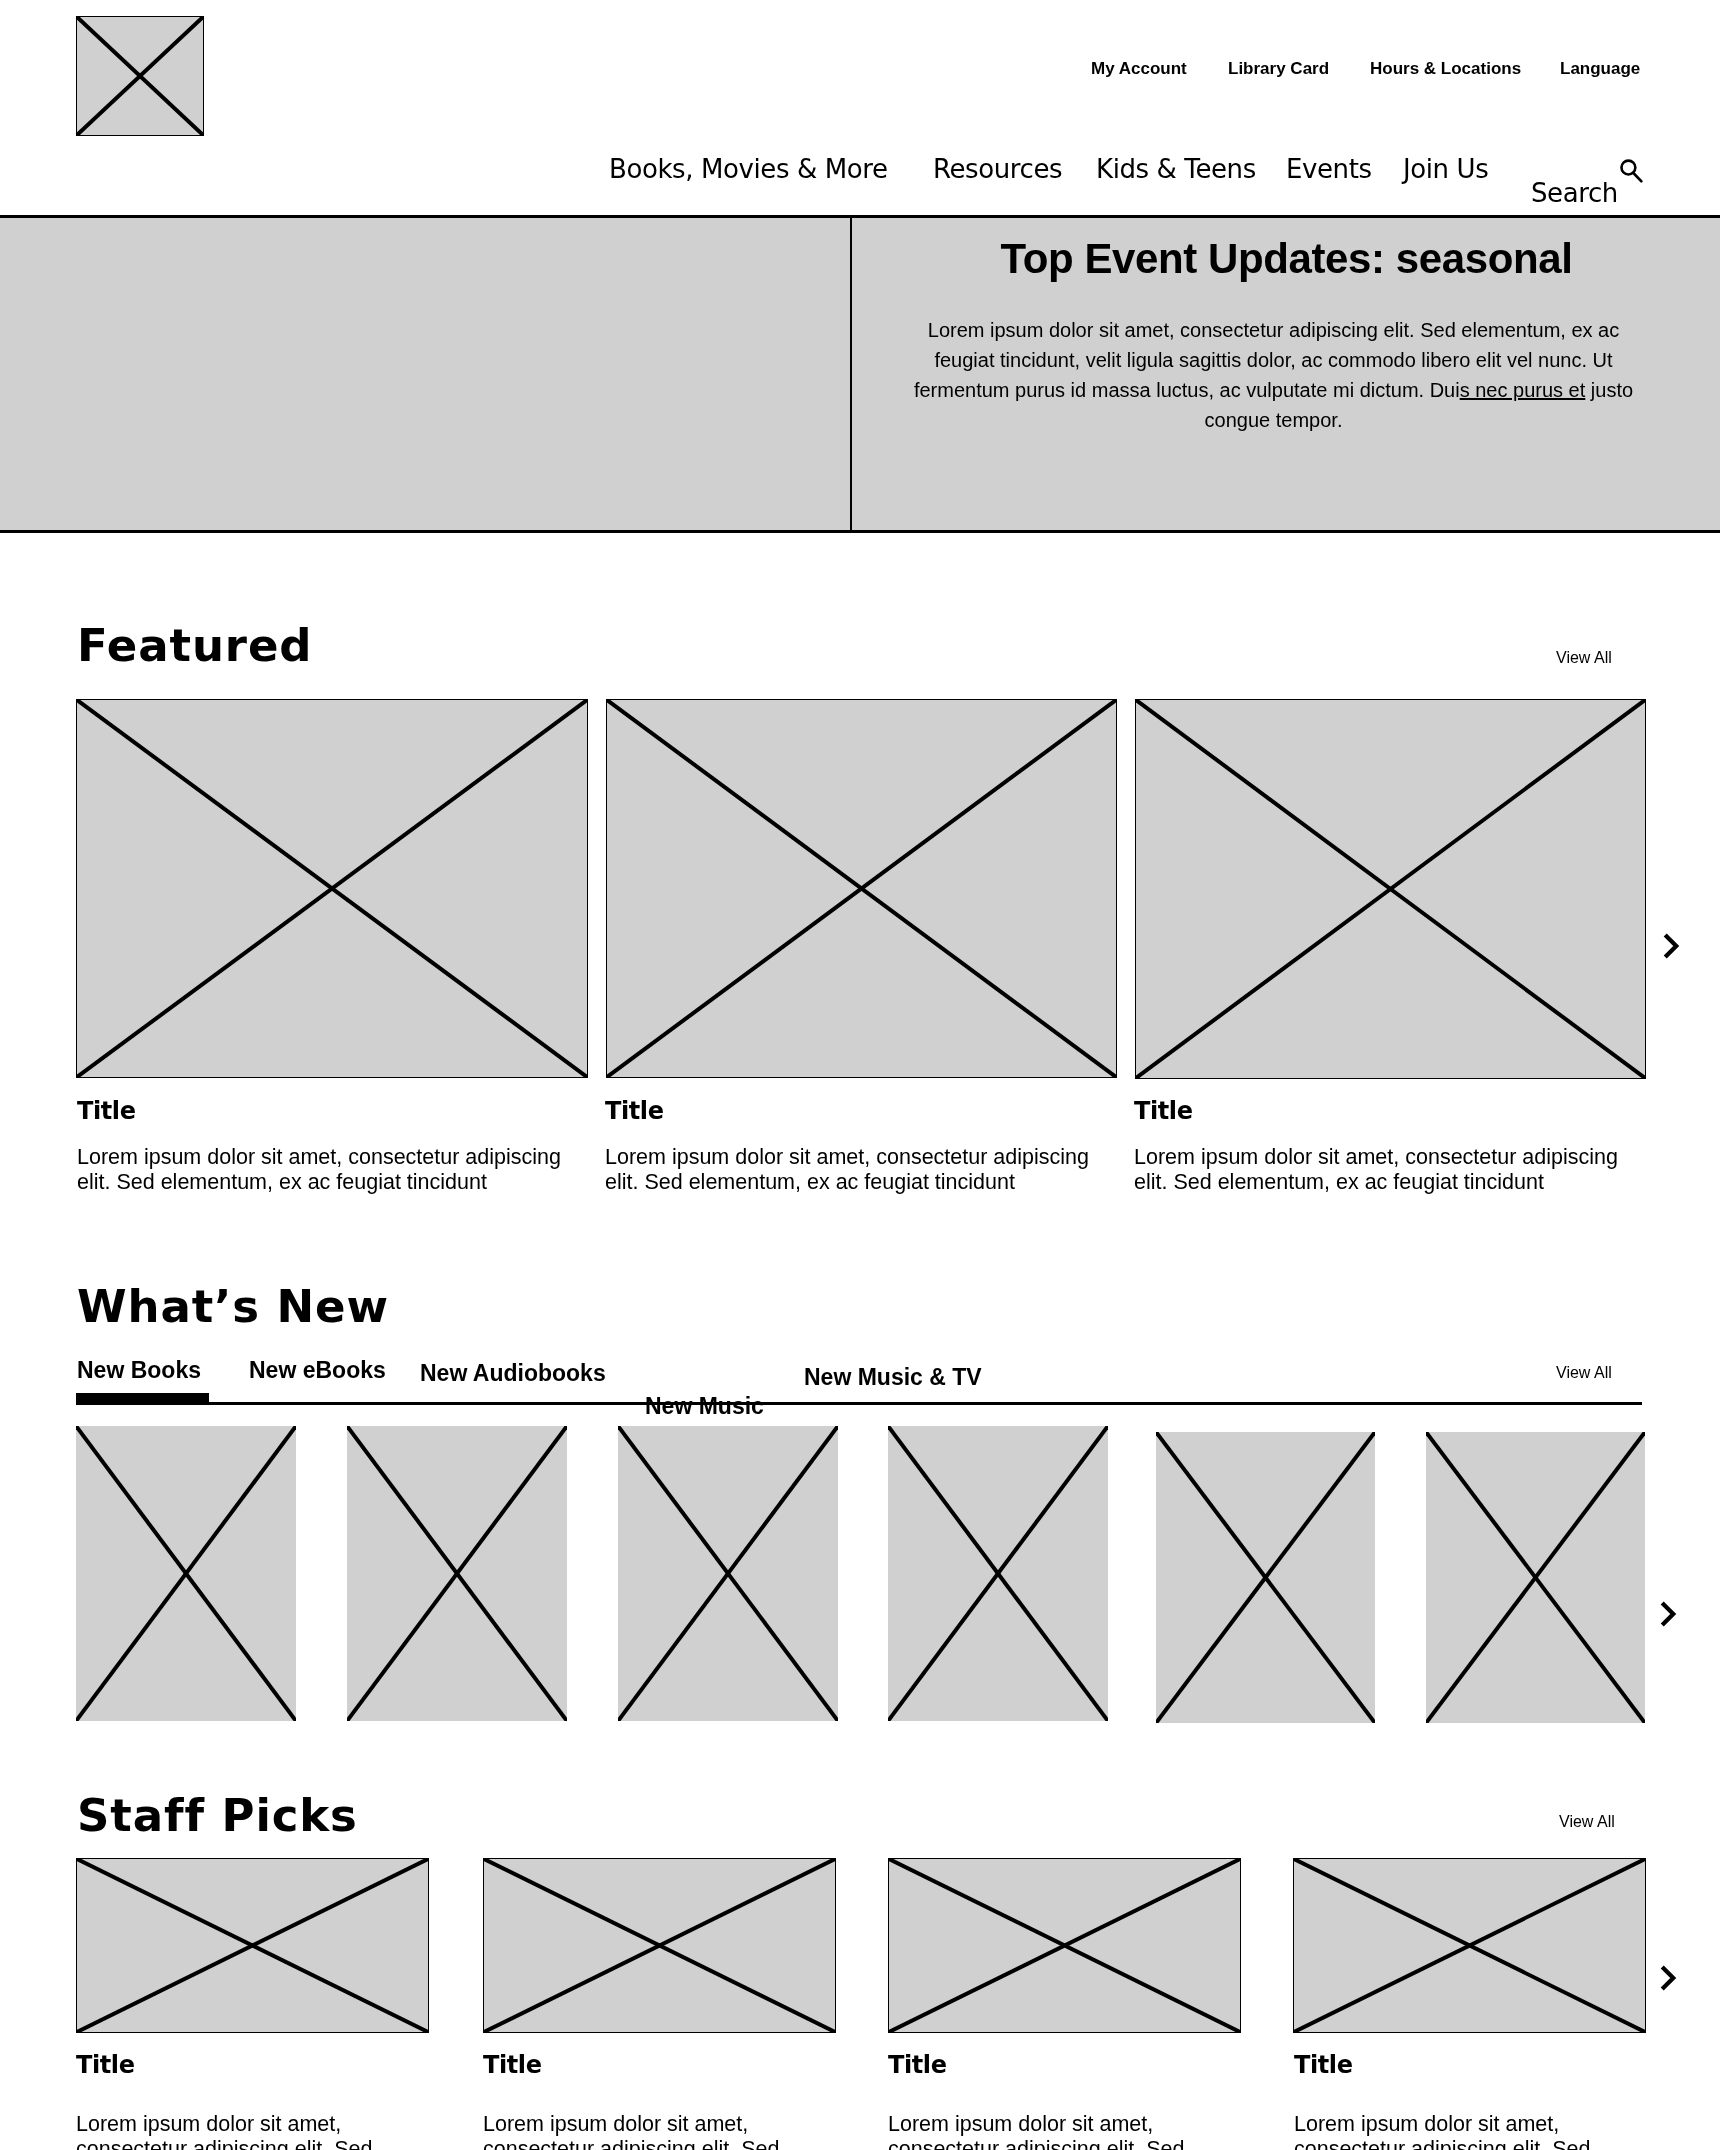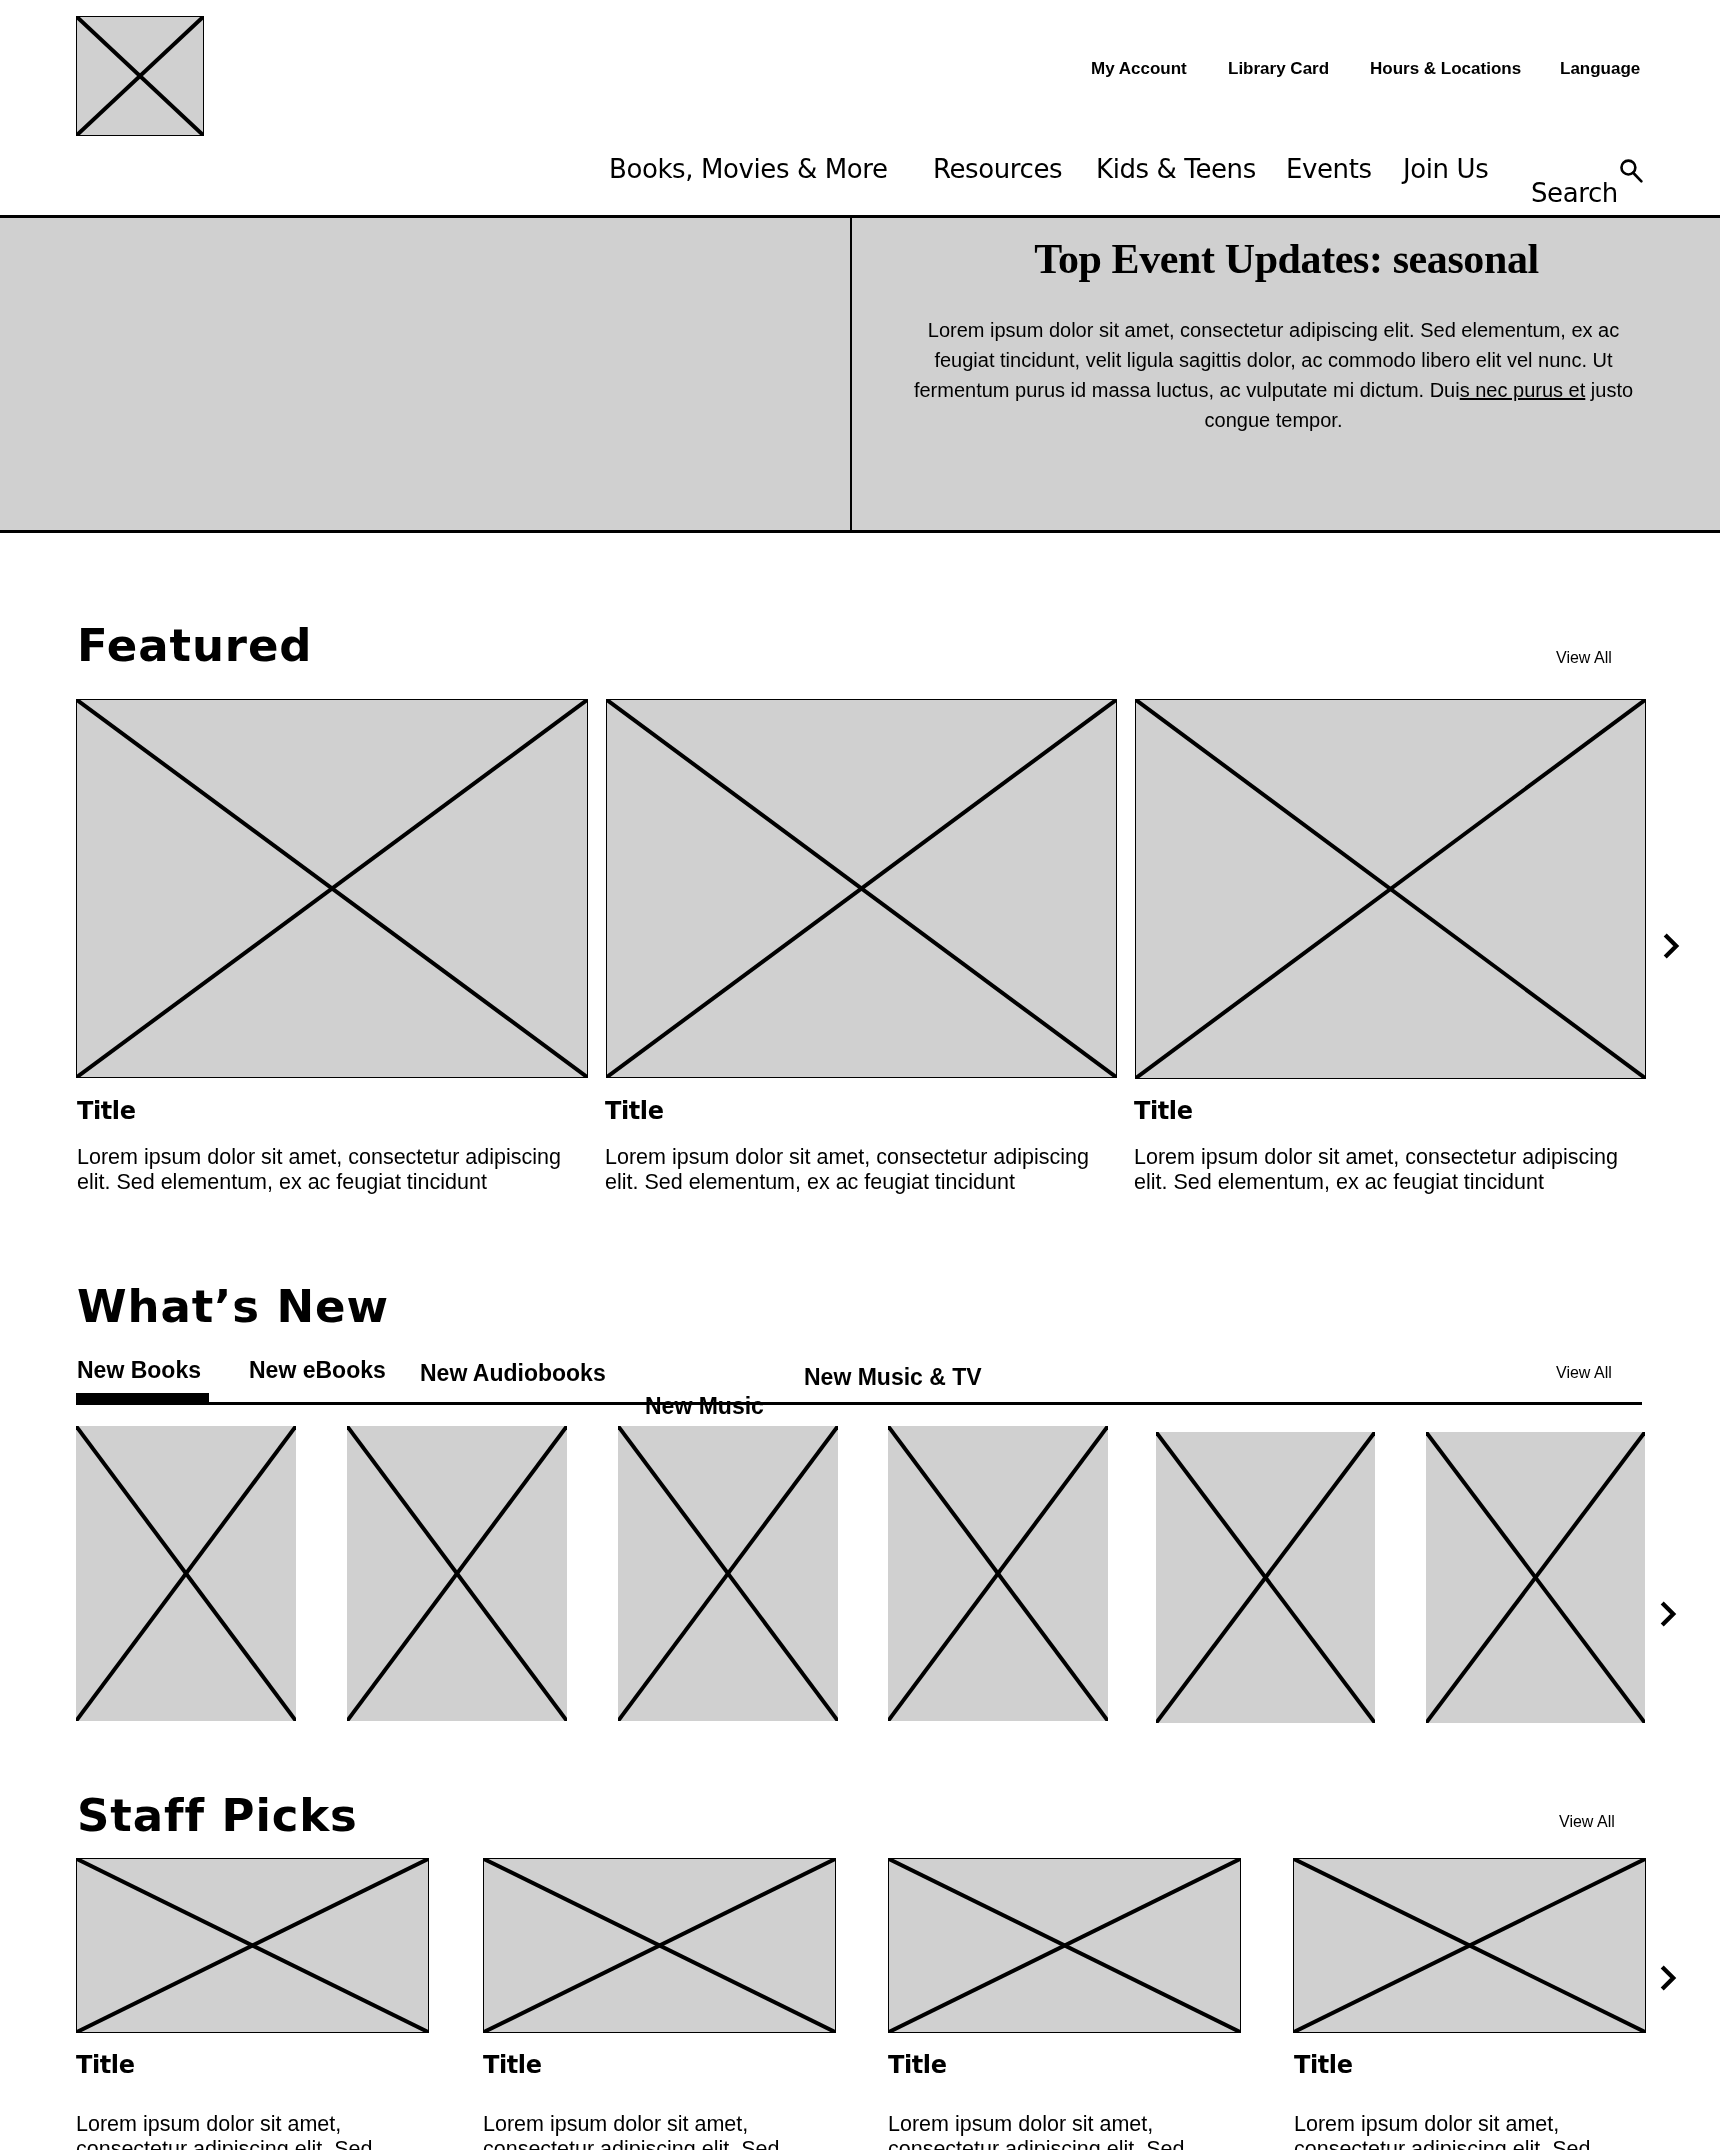--- a/index.html
+++ b/index.html
@@ -13,21 +13,21 @@
   .ph.noborder { border: none; }
 
   
   .util-link { position: absolute; top: 39px; font-family: "Liberation Sans", sans-serif; font-weight: bold; font-size: 17px; white-space: nowrap; cursor: pointer; margin-top: 20px; }
   .main-nav { position: absolute; top: 154px; font-family: "DejaVu Sans", sans-serif; font-size: 26px; white-space: nowrap; cursor: pointer; letter-spacing: -0.4px; }
   .search-icon { position: absolute; top: 158px; left: 1618px; width: 26px; height: 26px; }
 
   
   .hero { position: absolute; left: 0; top: 215px; width: 1721px; height: 318px; background: #d0d0d0; border-top: 3.4px solid #000; border-bottom: 3.4px solid #000; }
   .hero-divider { position: absolute; left: 850px; top: 0; bottom: 0; width: 1.7px; background: #000; }
-  .hero-title { position: absolute; left: 852px; width: 869px; top: 17px; text-align: center; font-family: Liberation Serif, serif; font-size: 42px; letter-spacing: -0.4px; }
+  .hero-title { position: absolute; left: 852px; width: 869px; top: 17px; text-align: center; font-family: Liberation Sans, sans-serif; font-size: 42px; letter-spacing: -0.4px; }
   .hero-body { position: absolute; left: 908px; width: 731px; top: 97px; text-align: center; font-size: 20px; line-height: 30px; }
   .hero-body .u { text-decoration: underline; text-decoration-thickness: 2.2px; }
 
   
   .sec-title { position: absolute; left: 77px; font-family: "DejaVu Sans", sans-serif; font-weight: bold; font-size: 45px; letter-spacing: 0.9px; white-space: nowrap; }
   .view-all { position: absolute; font-size: 16px; white-space: nowrap; cursor: pointer; }
   .chev { position: absolute; width: 26px; height: 34px; cursor: pointer; }
   .chev svg { width: 100%; height: 100%; }
 
   .card-title { position: absolute; font-family: "DejaVu Sans", sans-serif; font-weight: bold; font-size: 24px; letter-spacing: -0.4px; }

